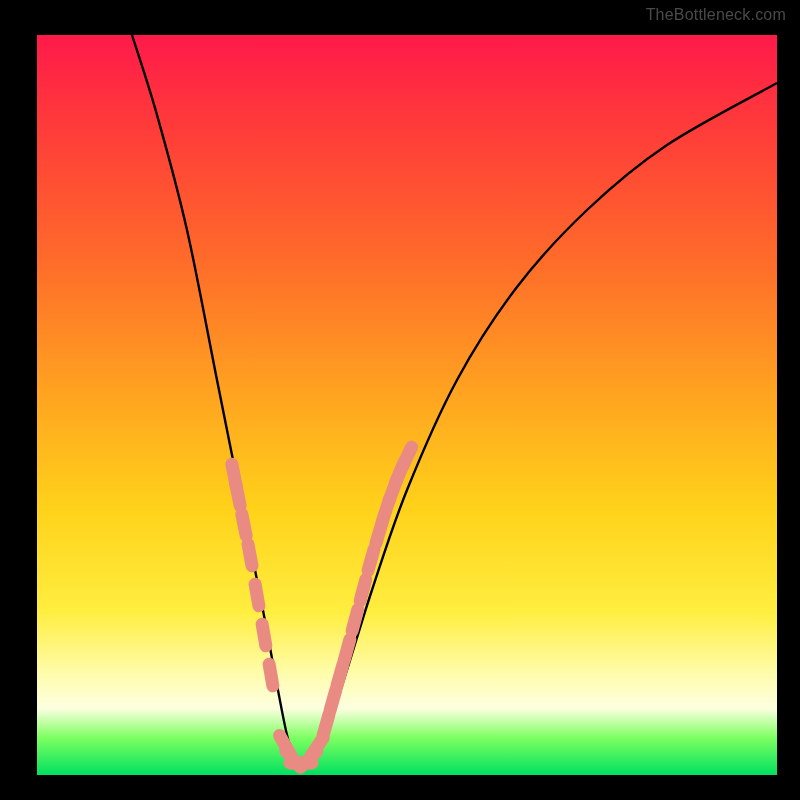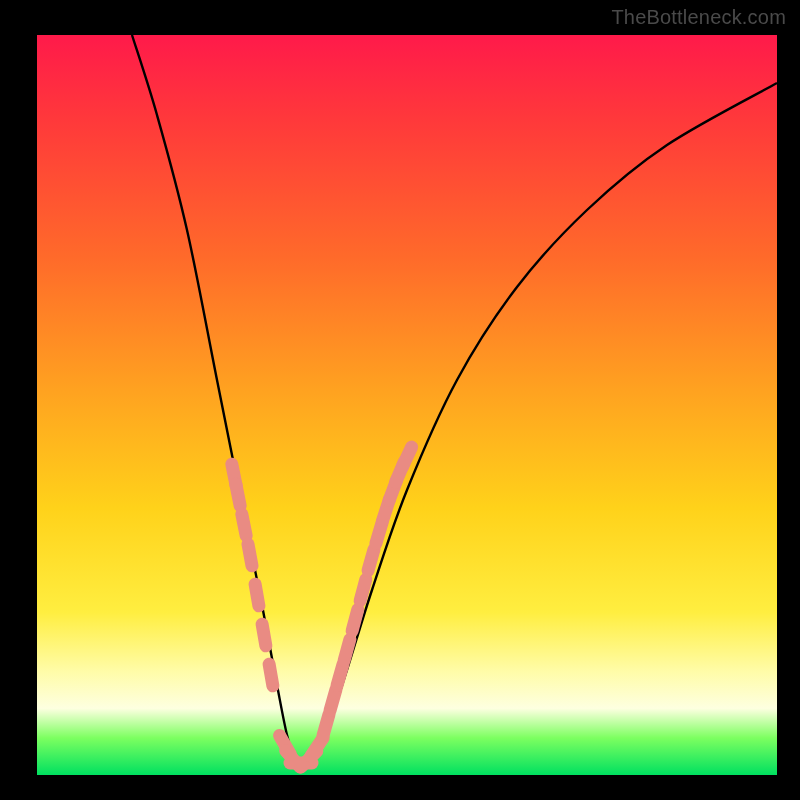--- a/index.html
+++ b/index.html
@@ -36,21 +36,21 @@
       #fffca8 86%,
       #fdffe0 91%,
       #7cff60 95%,
       #00e060 100%);
   }
   .watermark {
     position: absolute;
     top: 6px;
     right: 14px;
     color: #4a4a4a;
-    font-size: 20px;
+    font-size: 16px;
     font-weight: 500;
     letter-spacing: 0.2px;
     user-select: none;
   }
   svg.curve {
     position: absolute;
     left: 0;
     top: 0;
     width: 740px;
     height: 740px;

